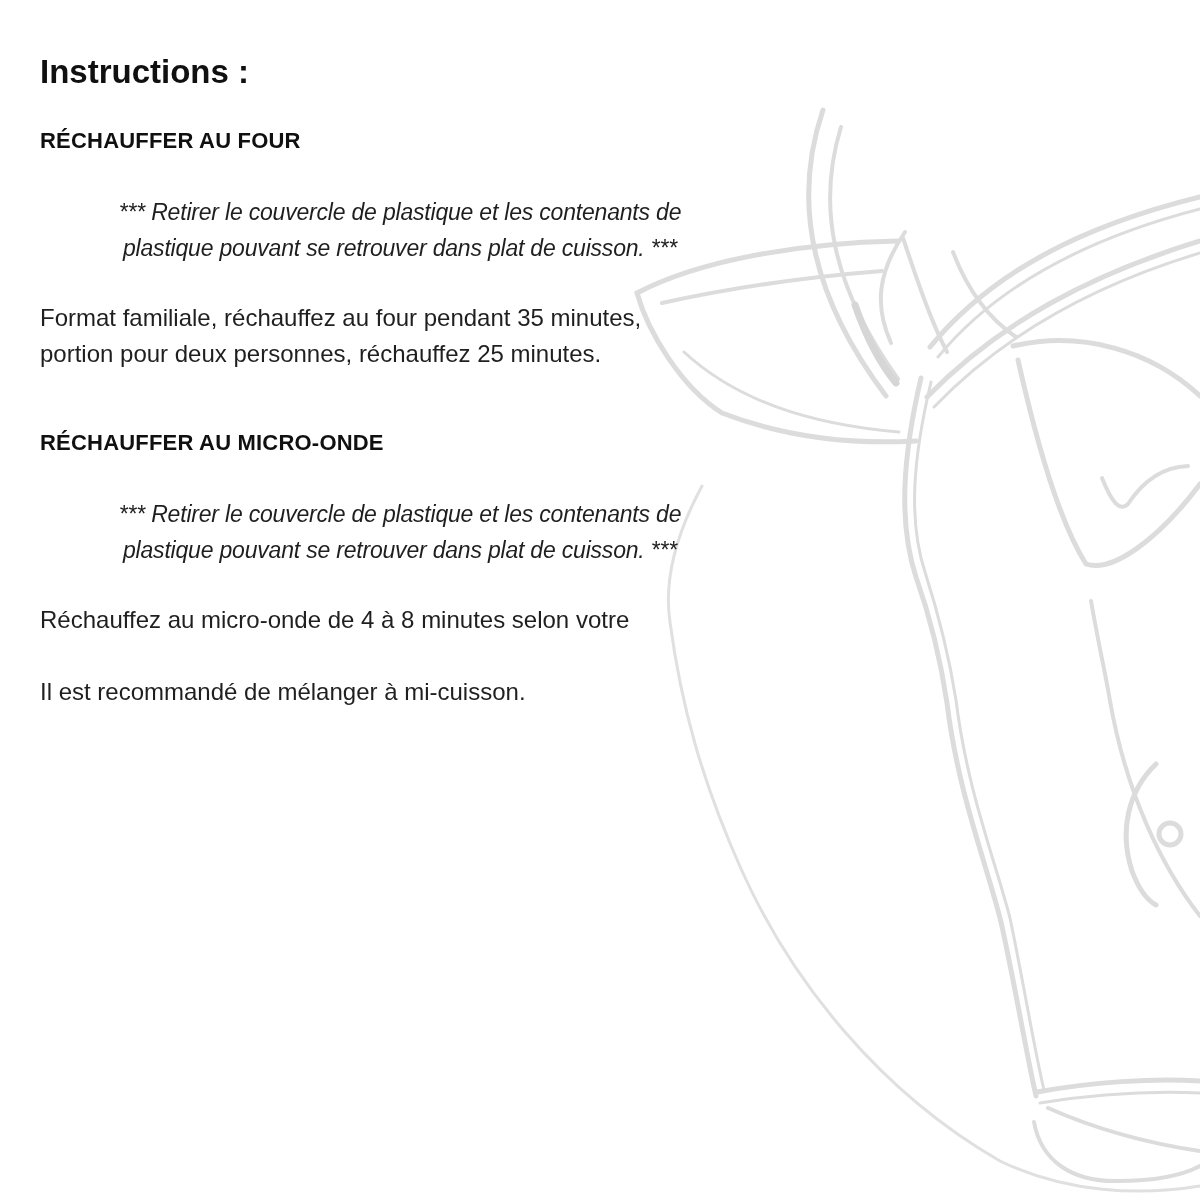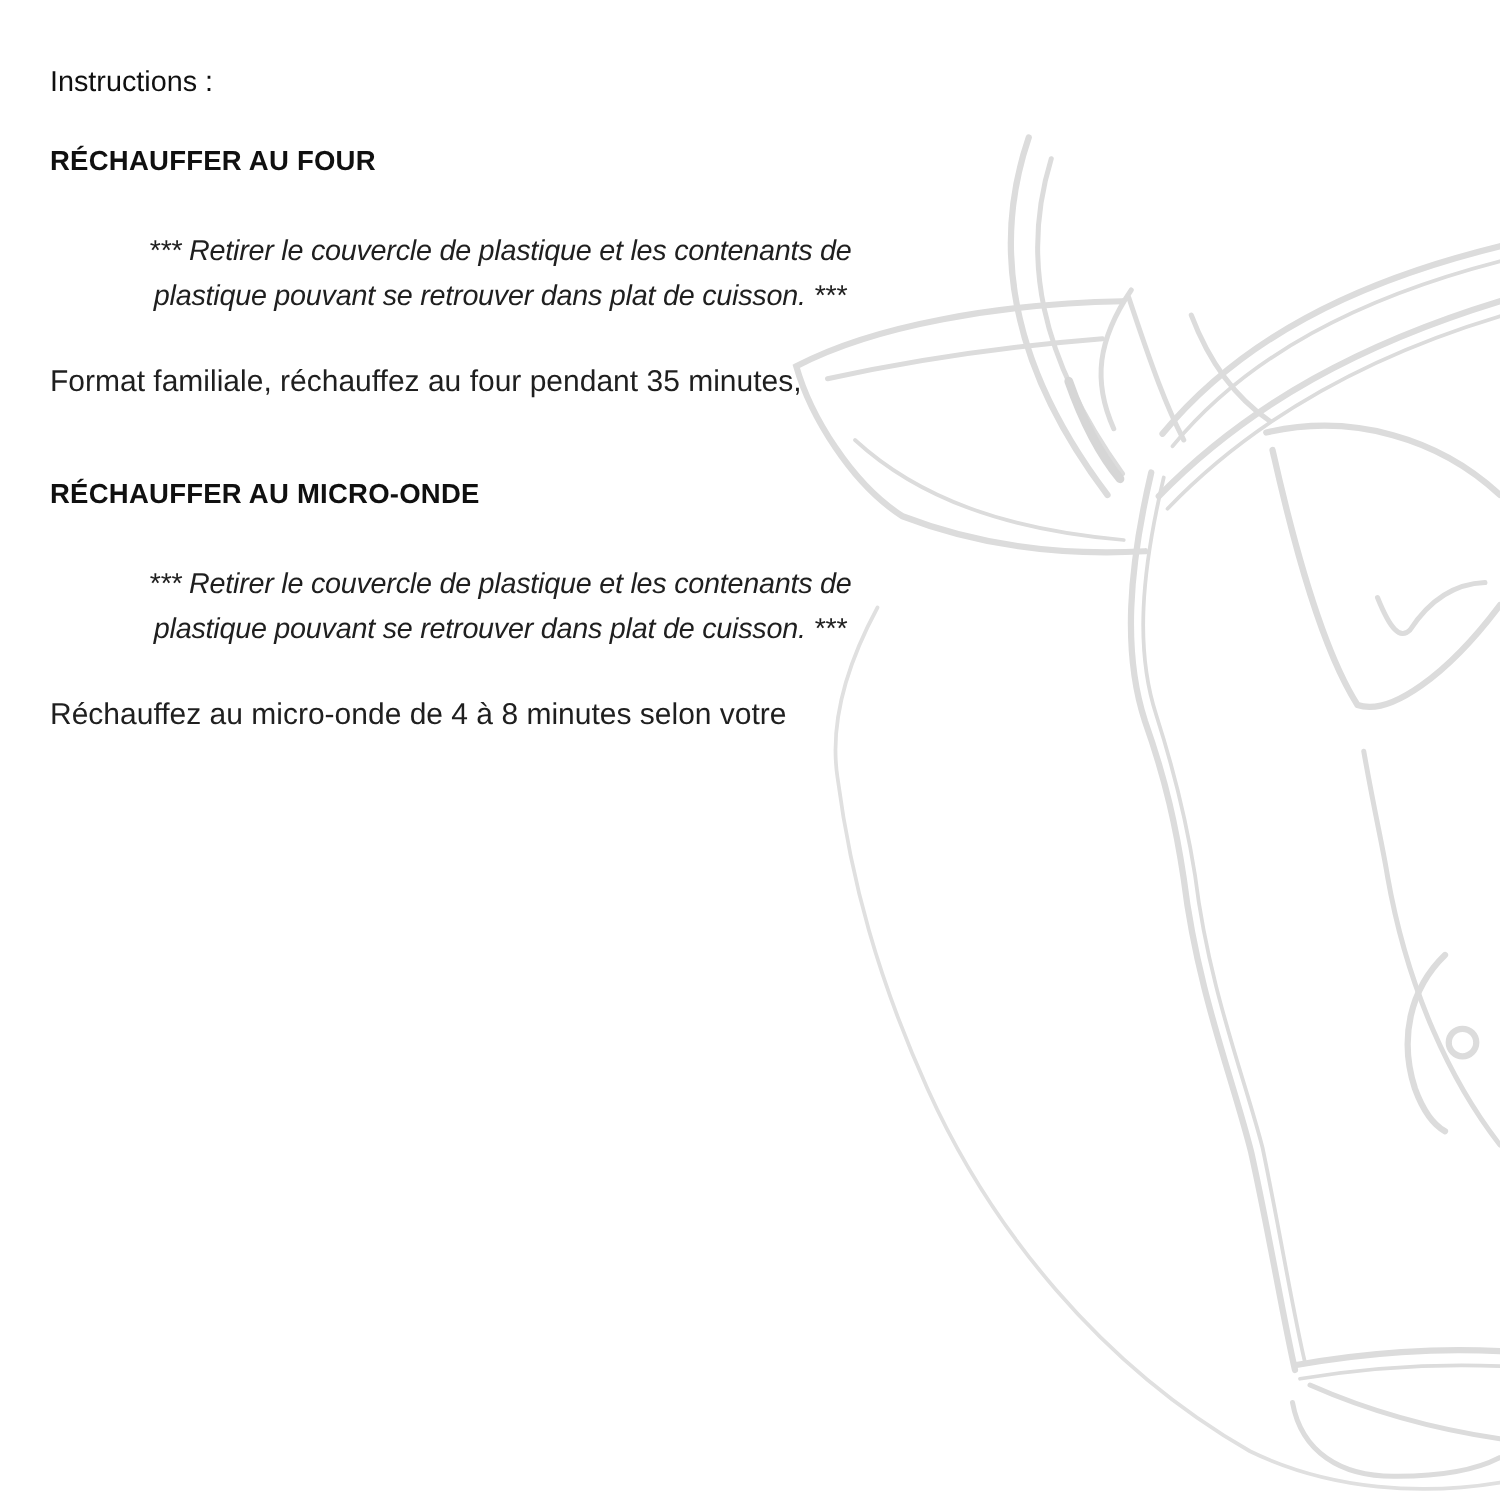--- a/index.html
+++ b/index.html
@@ -15,21 +15,21 @@
     z-index:0;pointer-events:none;
   }
   .content{
     position:absolute;top:0;left:40px;width:720px;z-index:1;
   }
   .title{
     font-size:88px;font-weight:700;letter-spacing:-2px;line-height:1.1;
     margin-top:40px;color:#0a0a0a;
   }
   .instructions{
-    font-size:23px;font-weight:400;margin-top:52px;color:#101010;line-height:1.2;
+    font-size:33px;font-weight:700;margin-top:52px;color:#101010;line-height:1.2;
   }
   .sec-heading{
     font-size:22px;font-weight:700;margin-top:36px;color:#101010;line-height:1.2;
     letter-spacing:.2px;
   }
   .sec-heading.second{margin-top:58px;}
   .warning{
     font-size:23px;font-style:italic;margin-top:40px;line-height:36px;color:#1f1f1f;
     letter-spacing:-.2px;
     text-align:center;
@@ -89,23 +89,25 @@
 
   <div class="instructions">Instructions :</div>
 
   <div class="sec-heading">RÉCHAUFFER AU FOUR</div>
   <div class="warning">
     <div>*** Retirer le couvercle de plastique et les contenants de</div>
     <div>plastique pouvant se retrouver dans plat de cuisson. ***</div>
   </div>
   <div class="body-lines">
     <div>Format familiale, réchauffez au four pendant 35 minutes,</div>
+    <div>portion pour deux personnes, réchauffez 25 minutes.</div>
   </div>
 
   <div class="sec-heading second">RÉCHAUFFER AU MICRO-ONDE</div>
   <div class="warning">
     <div>*** Retirer le couvercle de plastique et les contenants de</div>
     <div>plastique pouvant se retrouver dans plat de cuisson. ***</div>
   </div>
   <div class="body-lines">
     <div>Réchauffez au micro-onde de 4 à 8 minutes selon votre</div>
   </div>
+  <div class="note">Il est recommandé de mélanger à mi-cuisson.</div>
 </div>
 
 </body></html>

